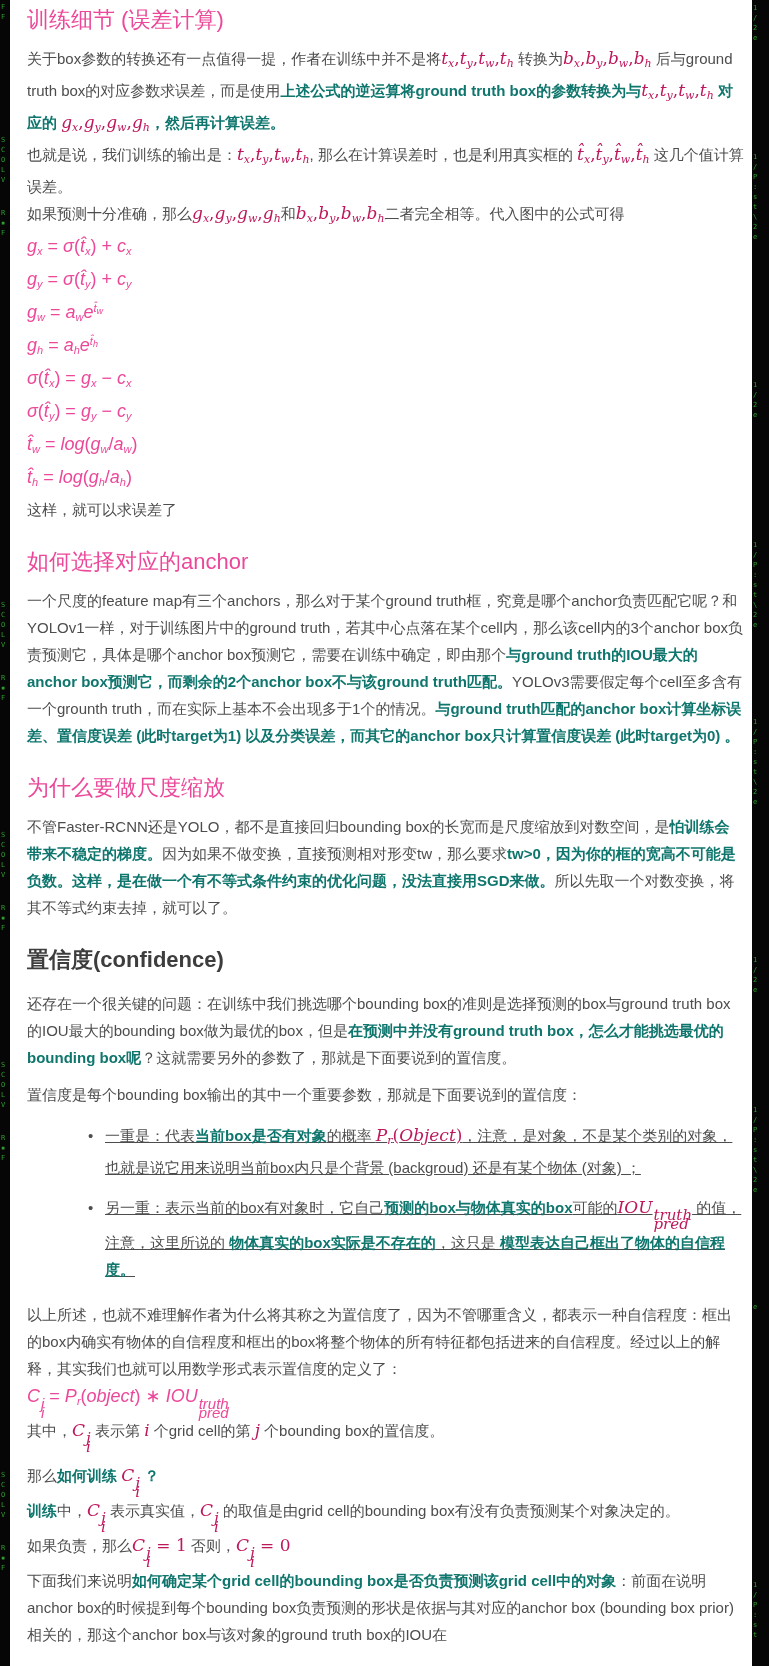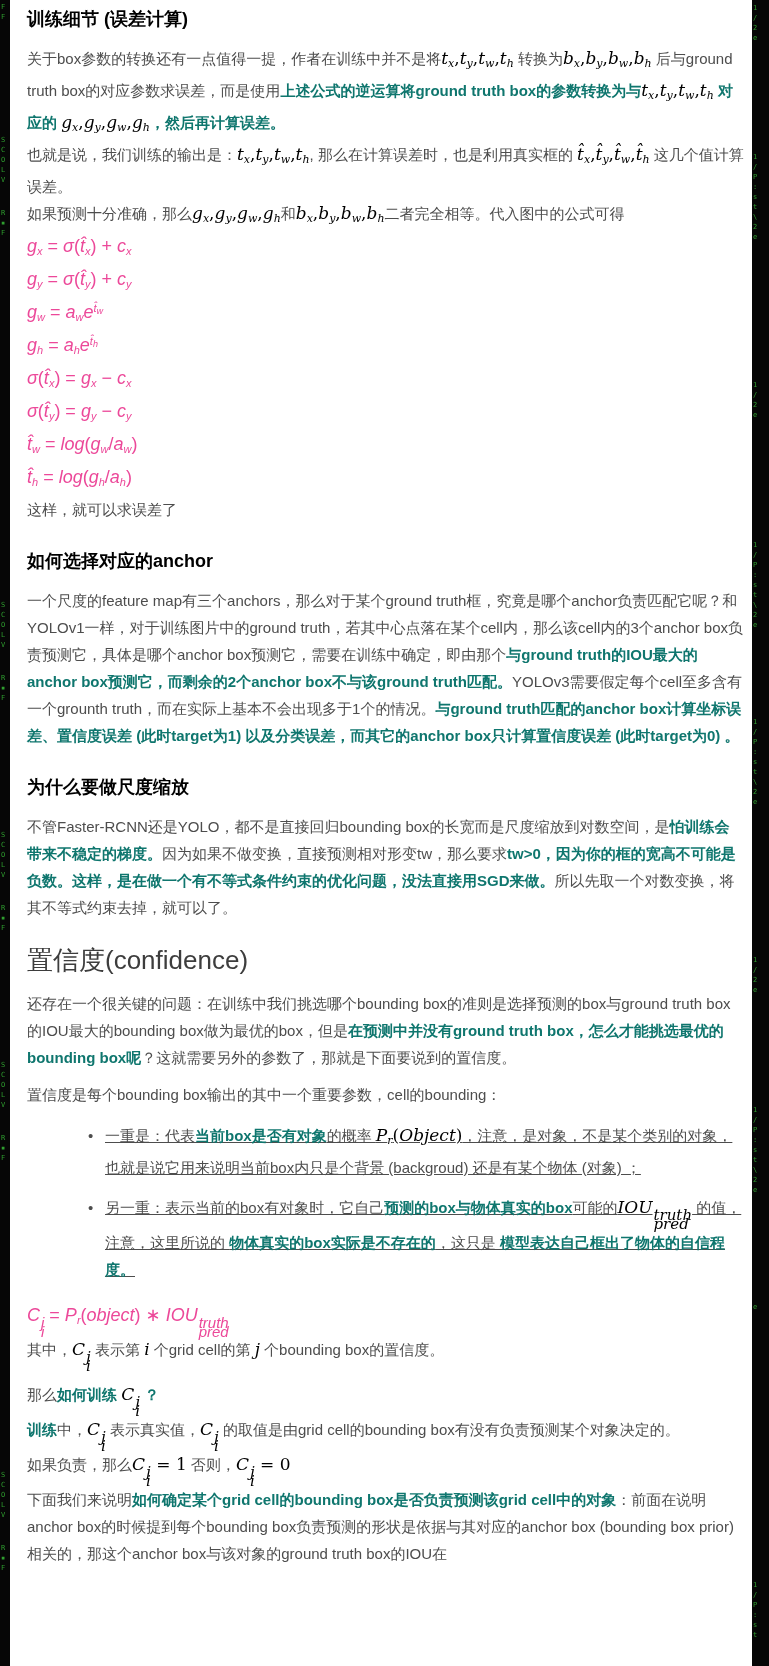--- a/index.html
+++ b/index.html
@@ -16,37 +16,37 @@
     font-family:"DejaVu Sans Mono",monospace;
     font-size:7px;line-height:10px;color:#2f9e2f;white-space:pre;
   }
   .content{
     position:absolute;left:10px;top:0;width:742px;height:1666px;
     background:#ffffff;box-sizing:border-box;
     padding:5px 8px 0 17px;z-index:2;
     font-size:15px;line-height:27px;color:#4d4d4d;
   }
   .content h3{
-    font-size:18px;line-height:25px;color:#000000;
-    margin:26px 0 13px 0;font-weight:bold;
+    font-size:22px;line-height:25px;color:#ec4899;
+    margin:26px 0 13px 0;font-weight:normal;
   }
   .content h3:first-child{margin-top:2px;}
   .content h2{
-    font-size:26px;line-height:30px;color:#3d3d3d;
-    margin:24px 0 15px 0;font-weight:normal;
+    font-size:22px;line-height:30px;color:#3d3d3d;
+    margin:24px 0 15px 0;font-weight:bold;
   }
   .content p{margin:0;}
   .content p.sp{margin-top:10px;}
   .content b{color:#0f766e;}
   ul.deflist{list-style:none;margin:14px 0 18px 0;padding:0 0 0 78px;text-decoration:underline;}
   ul.deflist li{position:relative;margin-bottom:13px;}
   ul.deflist li::before{
     content:"•";position:absolute;left:-17px;top:0;color:#4d4d4d;
   }
-  .fml{font-family:"DejaVu Serif","Liberation Serif",serif;color:#000000;font-size:17px;}
+  .fml{font-family:"DejaVu Serif","Liberation Serif",serif;color:#be185d;font-size:17px;}
   .fml-line{
     font-family:Liberation Sans, sans-serif;color:#ec4899;
     font-size:18px;line-height:28px;margin:0;
   }
   .fi{font-style:italic;}
   .fml sub,.fml-line sub{font-size:11px;font-style:italic;vertical-align:-3px;letter-spacing:0;}
   .fml sup,.fml-line sup{font-size:11px;font-style:italic;margin-top:28px;}
   .sc{
     display:inline-flex;flex-direction:column;align-items:flex-start;
     vertical-align:-7px;line-height:9px;font-size:15px;font-style:italic;
@@ -173,28 +173,29 @@
     <div class="fml-line"><span class="fi">σ</span><span>(</span><span class="fi">t̂</span><sub>y</sub><span>) = </span><span class="fi">g</span><sub>y</sub><span> − </span><span class="fi">c</span><sub>y</sub></div>
     <div class="fml-line"><span class="fi">t̂</span><sub>w</sub><span> = </span><span class="fi">log</span><span>(</span><span class="fi">g</span><sub>w</sub><span>/</span><span class="fi">a</span><sub>w</sub><span>)</span></div>
     <div class="fml-line"><span class="fi">t̂</span><sub>h</sub><span> = </span><span class="fi">log</span><span>(</span><span class="fi">g</span><sub>h</sub><span>/</span><span class="fi">a</span><sub>h</sub><span>)</span></div>
     <p><span>这样，就可以求误差了</span></p>
     <h3>如何选择对应的anchor</h3>
     <p><span>一个尺度的feature map有三个anchors，那么对于某个ground truth框，究竟是哪个anchor负责匹配它呢？和YOLOv1一样，对于训练图片中的ground truth，若其中心点落在某个cell内，那么该cell内的3个anchor box负责预测它，具体是哪个anchor box预测它，需要在训练中确定，即由那个</span><b>与ground truth的IOU最大的anchor box预测它，而剩余的2个anchor box不与该ground truth匹配。</b><span>YOLOv3需要假定每个cell至多含有一个grounth truth，而在实际上基本不会出现多于1个的情况。</span><b>与ground truth匹配的anchor box计算坐标误差、置信度误差 (此时target为1) 以及分类误差，而其它的anchor box只计算置信度误差 (此时target为0) 。</b></p>
     <h3>为什么要做尺度缩放</h3>
     <p><span>不管Faster-RCNN还是YOLO，都不是直接回归bounding box的长宽而是尺度缩放到对数空间，是</span><b>怕训练会带来不稳定的梯度。</b><span>因为如果不做变换，直接预测相对形变tw，那么要求</span><b>tw&gt;0，因为你的框的宽高不可能是负数。这样，是在做一个有不等式条件约束的优化问题，没法直接用SGD来做。</b><span>所以先取一个对数变换，将其不等式约束去掉，就可以了。</span></p>
     <h2>置信度(confidence)</h2>
     <p><span>还存在一个很关键的问题：在训练中我们挑选哪个bounding box的准则是选择预测的box与ground truth box的IOU最大的bounding box做为最优的box，但是</span><b>在预测中并没有ground truth box，怎么才能挑选最优的bounding box呢</b><span>？这就需要另外的参数了，那就是下面要说到的置信度。</span></p>
-    <p class="sp"><span>置信度是每个bounding box输出的其中一个重要参数，cell的bounding：</span></p>
+    <p class="sp"><span>置信度是每个bounding box输出的其中一个重要参数，那就是下面要说到的置信度：</span></p>
     <ul class="deflist">
       <li><span>一重是：代表</span><b>当前box是否有对象</b><span>的概率 </span><span class="fml"><span class="fi">P</span><sub>r</sub><span>(</span><span class="fi">Object</span><span>)</span></span><span>，注意，是对象，不是某个类别的对象，也就是说它用来说明当前box内只是个背景 (backgroud) 还是有某个物体 (对象) ；</span></li>
       <li><span>另一重：表示当前的box有对象时，它自己</span><b>预测的box与物体真实的box</b><span>可能的</span><span class="fml"><span class="fi">IOU</span><span class="sc">
             <span>truth</span>
             <span>pred</span>
           </span></span><span> 的值，注意，这里所说的 </span><b>物体真实的box实际是不存在的</b><span>，这只是 </span><b>模型表达自己框出了物体的自信程度。</b></li>
     </ul>
+    <p><span>以上所述，也就不难理解作者为什么将其称之为置信度了，因为不管哪重含义，都表示一种自信程度：框出的box内确实有物体的自信程度和框出的box将整个物体的所有特征都包括进来的自信程度。经过以上的解释，其实我们也就可以用数学形式表示置信度的定义了：</span></p>
     <div class="fml-line"><span class="fi">C</span><span class="sc">
         <span>j</span>
         <span>i</span>
       </span><span> = </span><span class="fi">P</span><sub>r</sub><span>(</span><span class="fi">object</span><span>) ∗ </span><span class="fi">IOU</span><span class="sc">
         <span>truth</span>
         <span>pred</span>
       </span></div>
     <p><span>其中，</span><span class="fml"><span class="fi">C</span><span class="sc">
           <span>j</span>
           <span>i</span>

